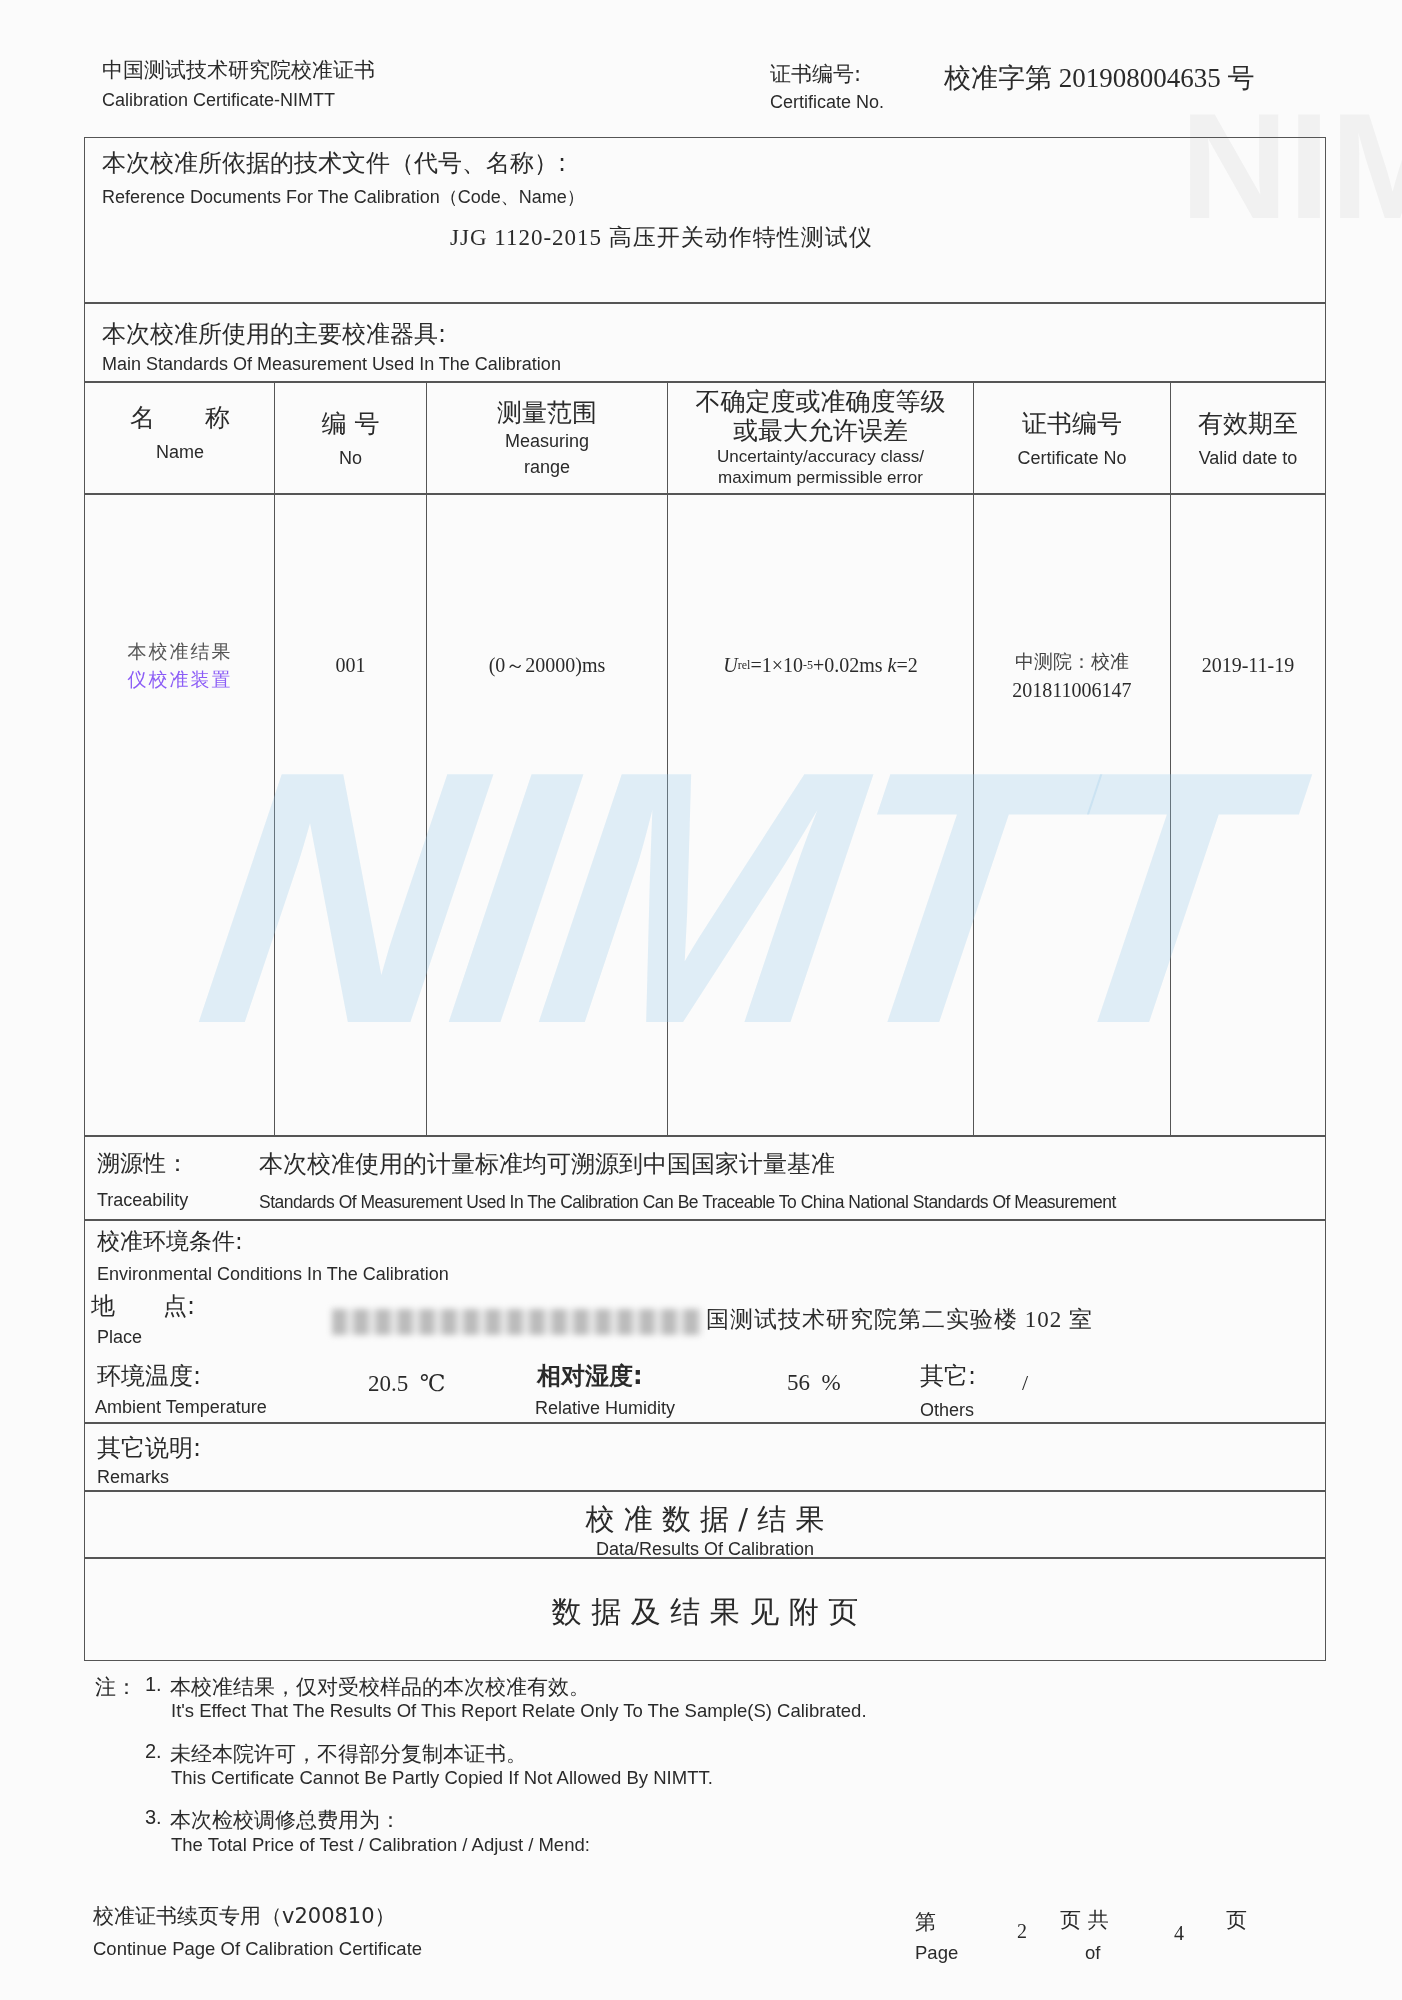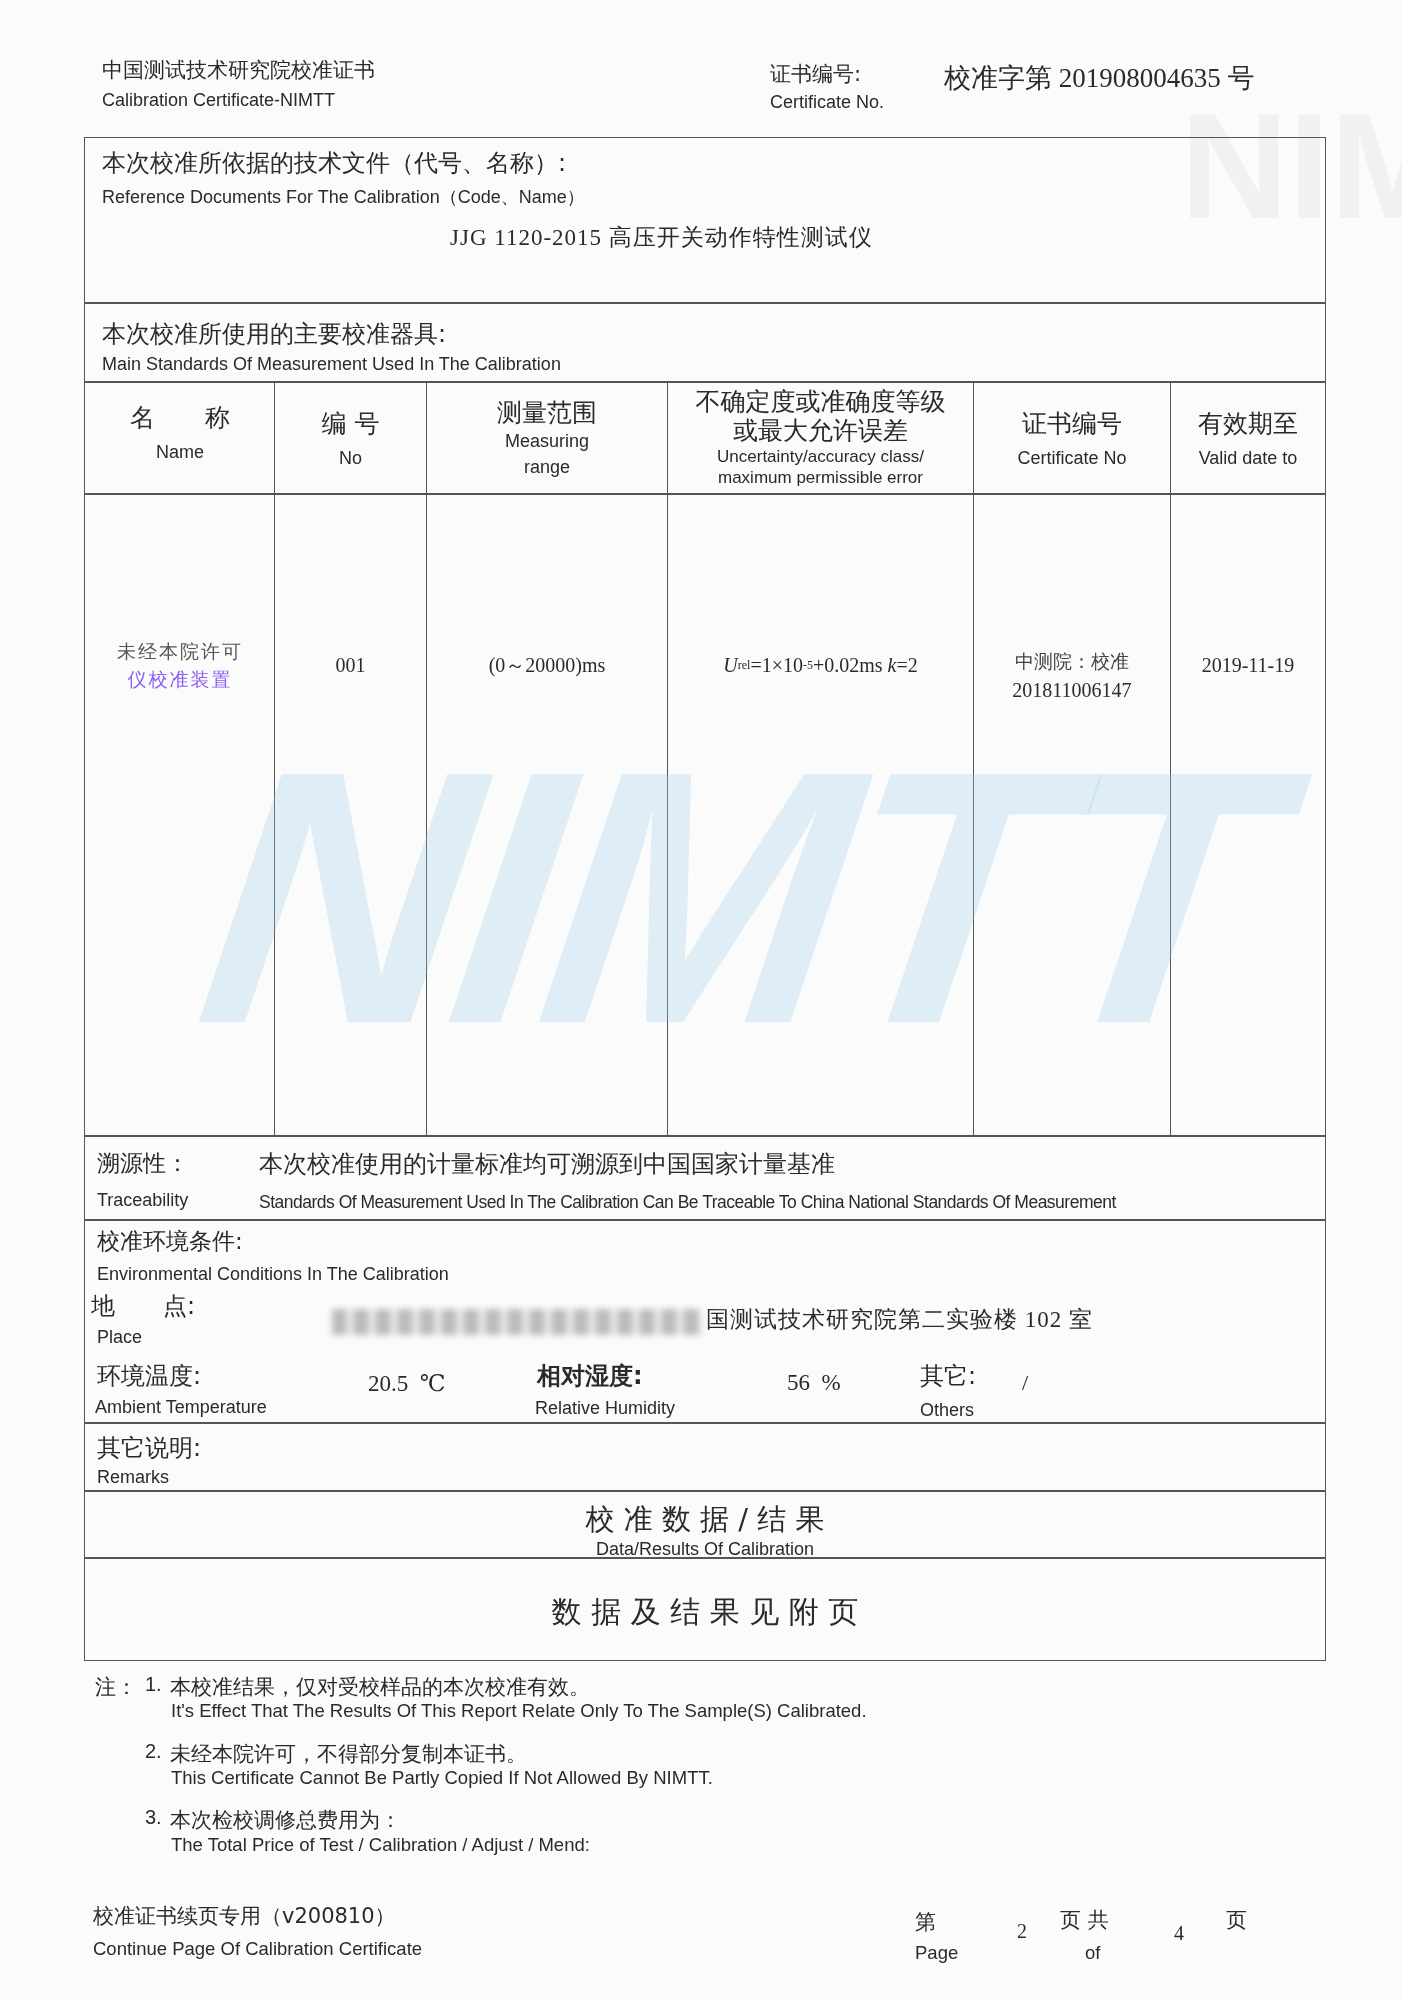--- a/index.html
+++ b/index.html
@@ -81,21 +81,21 @@
   <div class="cn" style="font-size:25px;">证书编号</div>
   <div class="en" style="font-size:18px;margin-top:8px;">Certificate No</div>
 </div>
 <div class="cell" style="left:1171px;top:383px;width:154px;height:110px;">
   <div class="cn" style="font-size:25px;">有效期至</div>
   <div class="en" style="font-size:18px;margin-top:8px;">Valid date to</div>
 </div>
 
 <div>
   <div class="cell" style="left:86px;top:620px;width:188px;height:90px;">
-    <div class="cn" style="font-size:19px;color:#555;letter-spacing:2px;line-height:1.5;">未经本院许可</div>
+    <div class="cn" style="font-size:19px;color:#555;letter-spacing:2px;line-height:1.5;">本校准结果</div>
     <div class="cn" style="font-size:19px;color:#8b5cf6;letter-spacing:2px;line-height:1.5;">仪校准装置</div>
   </div>
   <div class="cell serif" style="left:275px;top:640px;width:151px;height:50px;font-size:20px;">001</div>
   <div class="cell serif" style="left:427px;top:640px;width:240px;height:50px;font-size:20px;">(0～20000)ms</div>
   <div class="cell serif" style="left:668px;top:640px;width:305px;height:50px;font-size:20px;flex-direction:row;">
     <span style="font-style:italic;">U</span>
       <sub style="font-size:12px;">rel</sub>
       <span>=1×10</span>
       <sup style="font-size:12px;">-5</sup>
       <span style="white-space:pre;">+0.02ms </span>

